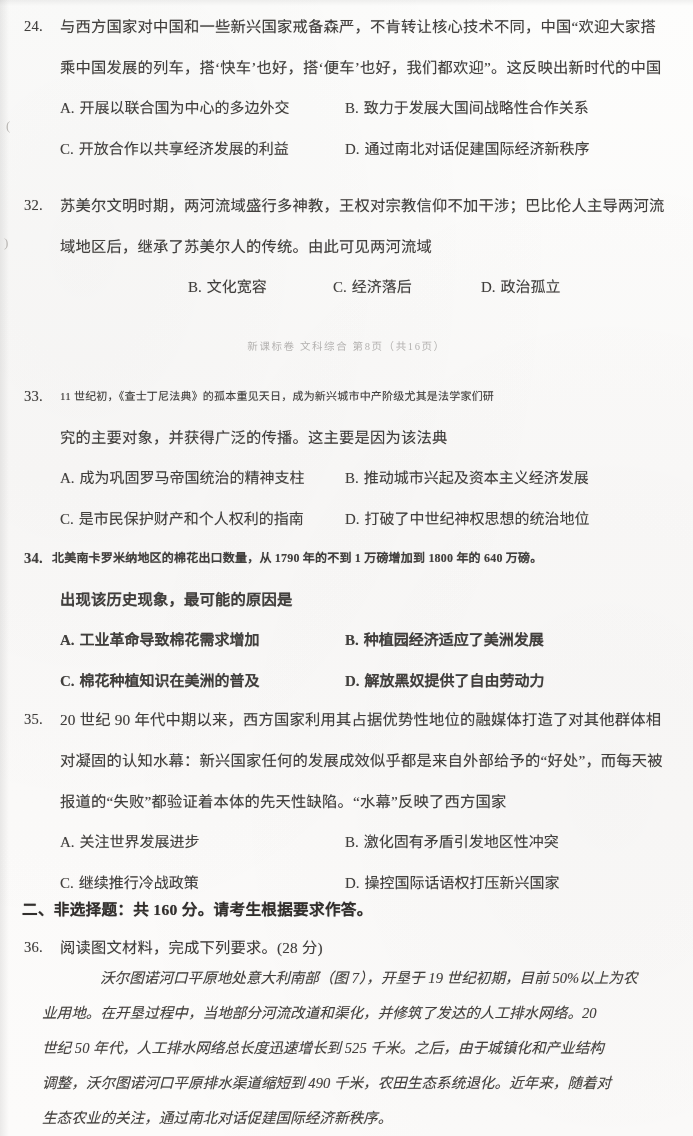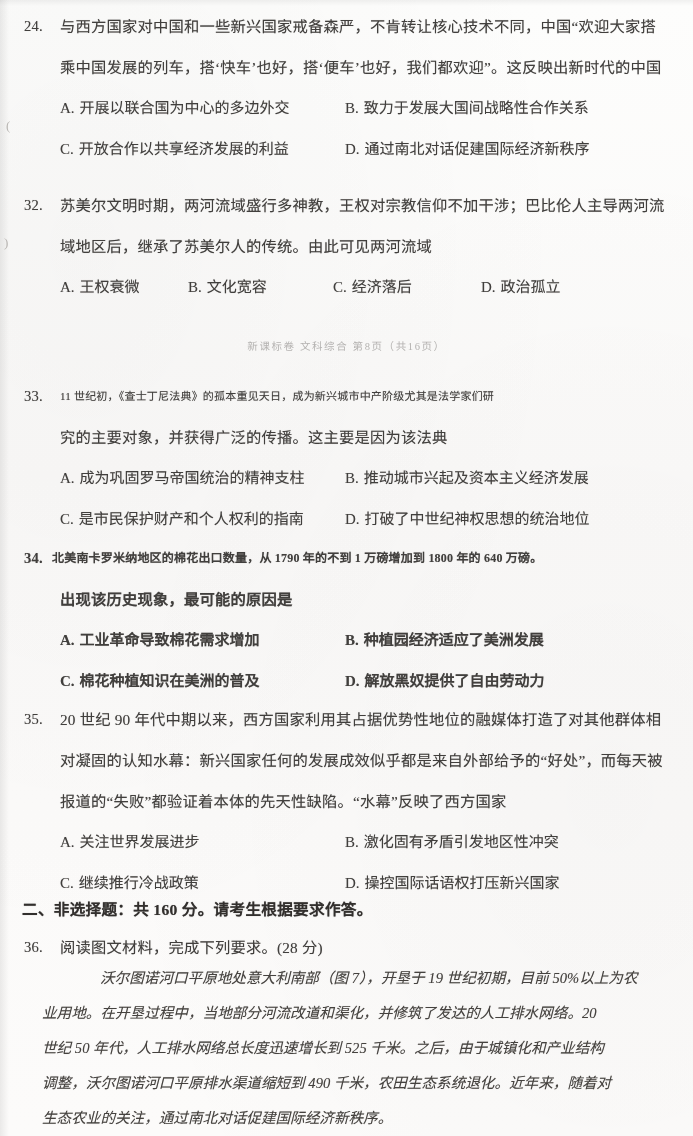--- a/index.html
+++ b/index.html
@@ -182,23 +182,20 @@
 
   <div class="q" style="top:185px;">
     <div class="line">
       <span class="qnum">32.</span>
       <span class="qtext">苏美尔文明时期，两河流域盛行多神教，王权对宗教信仰不加干涉；巴比伦人主导两河流</span>
     </div>
     <div class="line">
       <span class="qtext cont">域地区后，继承了苏美尔人的传统。由此可见两河流域</span>
     </div>
     <div class="opts">
-      <span class="opt c4-a">
-        <span class="lbl">A.</span><span>王权衰微</span>
-      </span>
       <span class="opt c4-b">
         <span class="lbl">B.</span><span>文化宽容</span>
       </span>
       <span class="opt c4-c">
         <span class="lbl">C.</span><span>经济落后</span>
       </span>
       <span class="opt c4-d">
         <span class="lbl">D.</span><span>政治孤立</span>
       </span>
     </div>

